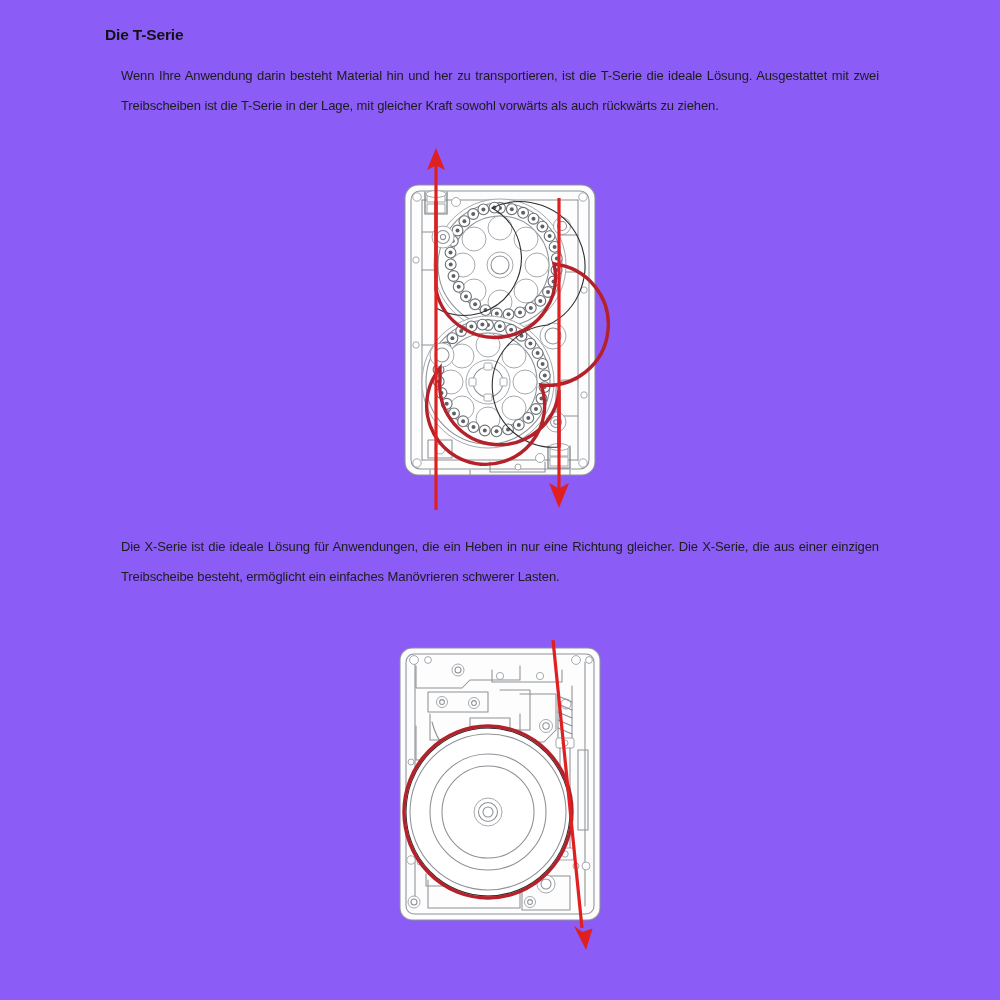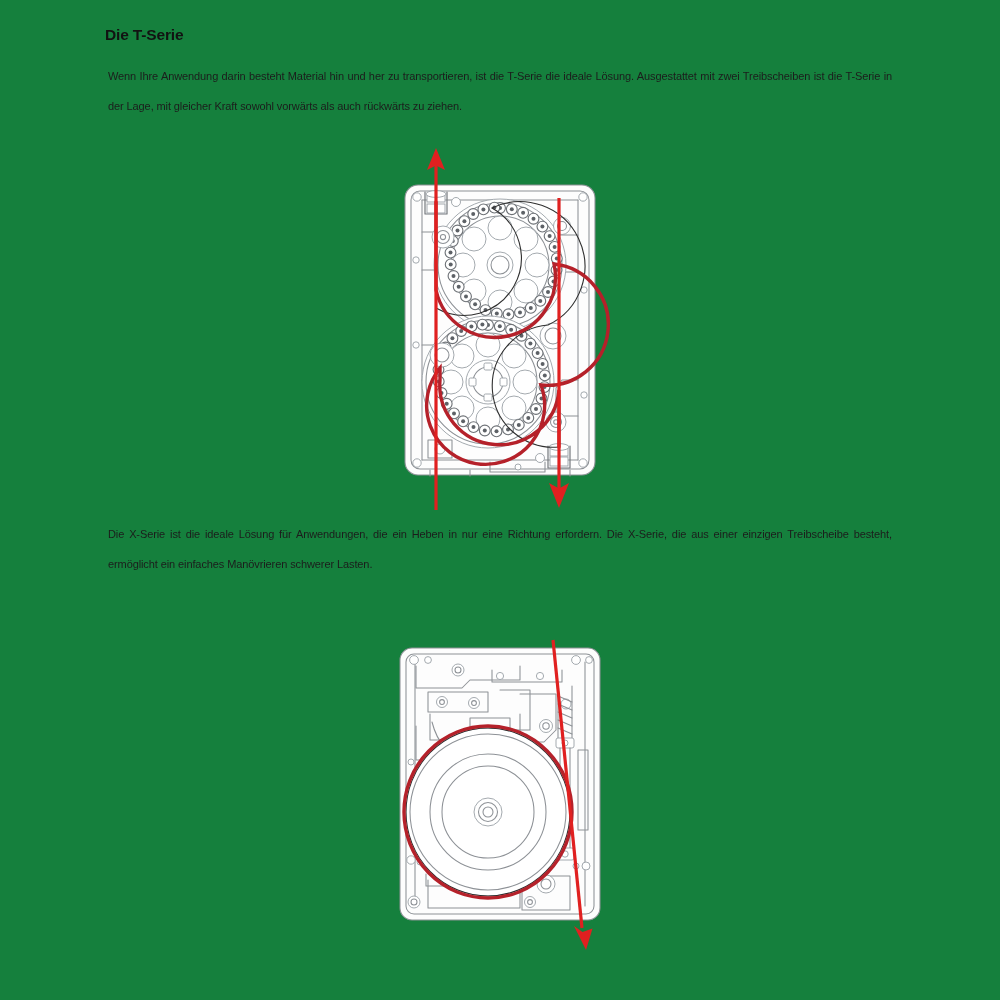--- a/index.html
+++ b/index.html
@@ -11,42 +11,42 @@
     width: 1000px;
     height: 1000px;
     position: relative;
     font-family: "Liberation Sans", sans-serif;
     color: #1a1a1a;
     overflow: hidden;
   }
   .page {
     position: absolute;
     inset: 0;
-    background: #15803d;
+    background: #8b5cf6;
   }
   .section {
     position: absolute;
     left: 105px;
     width: 790px;
   }
   .section-heading {
     font-size: 15.5px;
     font-weight: bold;
     color: #121212;
     letter-spacing: -0.15px;
     margin: 0 0 16px 0;
     line-height: 1.2;
   }
   .section-body {
-    font-size: 11px;
+    font-size: 13px;
     line-height: 30px;
     text-align: justify;
     text-justify: inter-word;
     color: #1c1c1c;
-    margin: 3px;
+    margin: 16px;
     letter-spacing: -0.1px;
   }
   .section-body:last-line { text-align: left; }
 
   #sec-t { top: 26px; }
   #sec-x { top: 516px; }
 
   .figure {
     position: absolute;
   }
@@ -438,21 +438,21 @@
       </g>
       <g>
         <path class="arrow" d="M189 58 L189 350"></path>
         <path class="arrow-head" d="M189 368 L179 343 L189 348.5 L199 343 Z"></path>
       </g>
 
     </svg>
   </div>
 
   <div class="section" id="sec-x">
-    <p class="section-body">Die X-Serie ist die ideale Lösung für Anwendungen, die ein Heben in nur eine Richtung erfordern. Die X-Serie, die aus einer einzigen Treibscheibe besteht, ermöglicht ein einfaches Manövrieren schwerer Lasten.</p>
+    <p class="section-body">Die X-Serie ist die ideale Lösung für Anwendungen, die ein Heben in nur eine Richtung gleicher. Die X-Serie, die aus einer einzigen Treibscheibe besteht, ermöglicht ein einfaches Manövrieren schwerer Lasten.</p>
   </div>
 
   <div class="figure" id="fig-x">
     <svg width="270" height="340" viewBox="0 0 270 340">
 
       <g>
         <rect class="tech-fill" x="30" y="18" width="200" height="272" rx="12" ry="12"></rect>
         <rect class="tech-line" x="36" y="24" width="188" height="260" rx="8" ry="8"></rect>
         <path class="tech-line" d="M45 32 L45 276 M215 32 L215 276"></path>
       </g>

